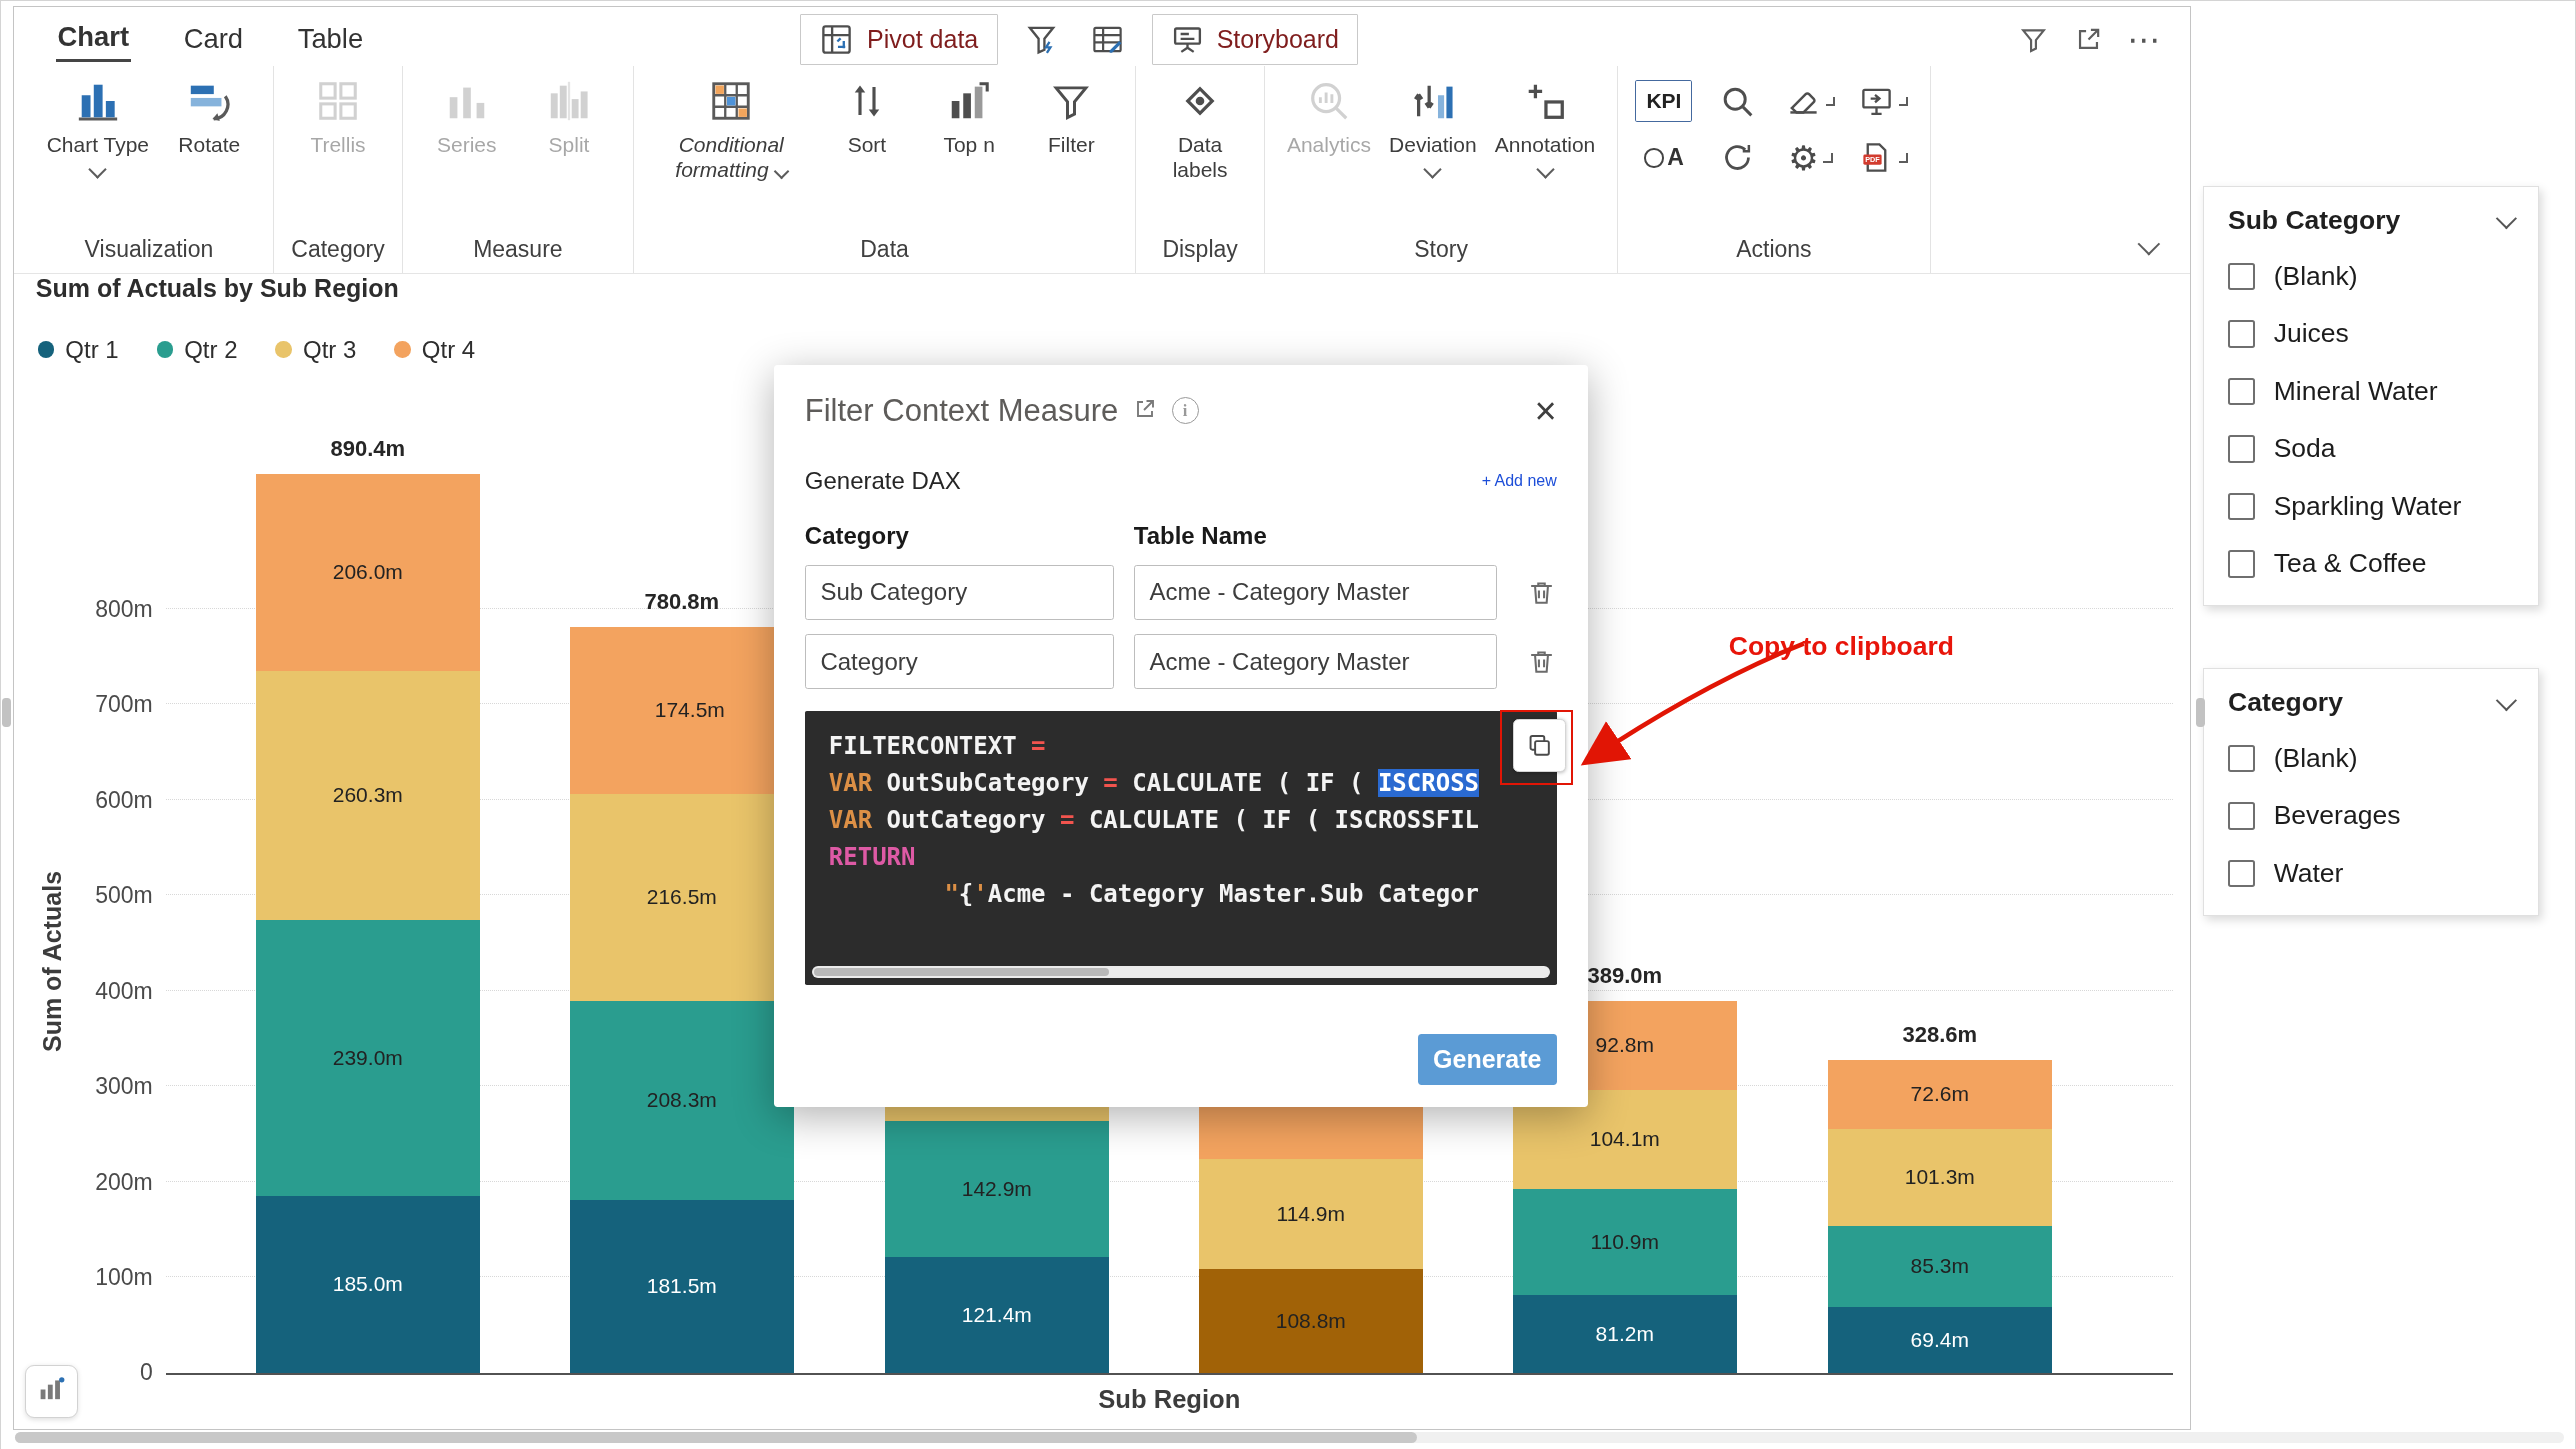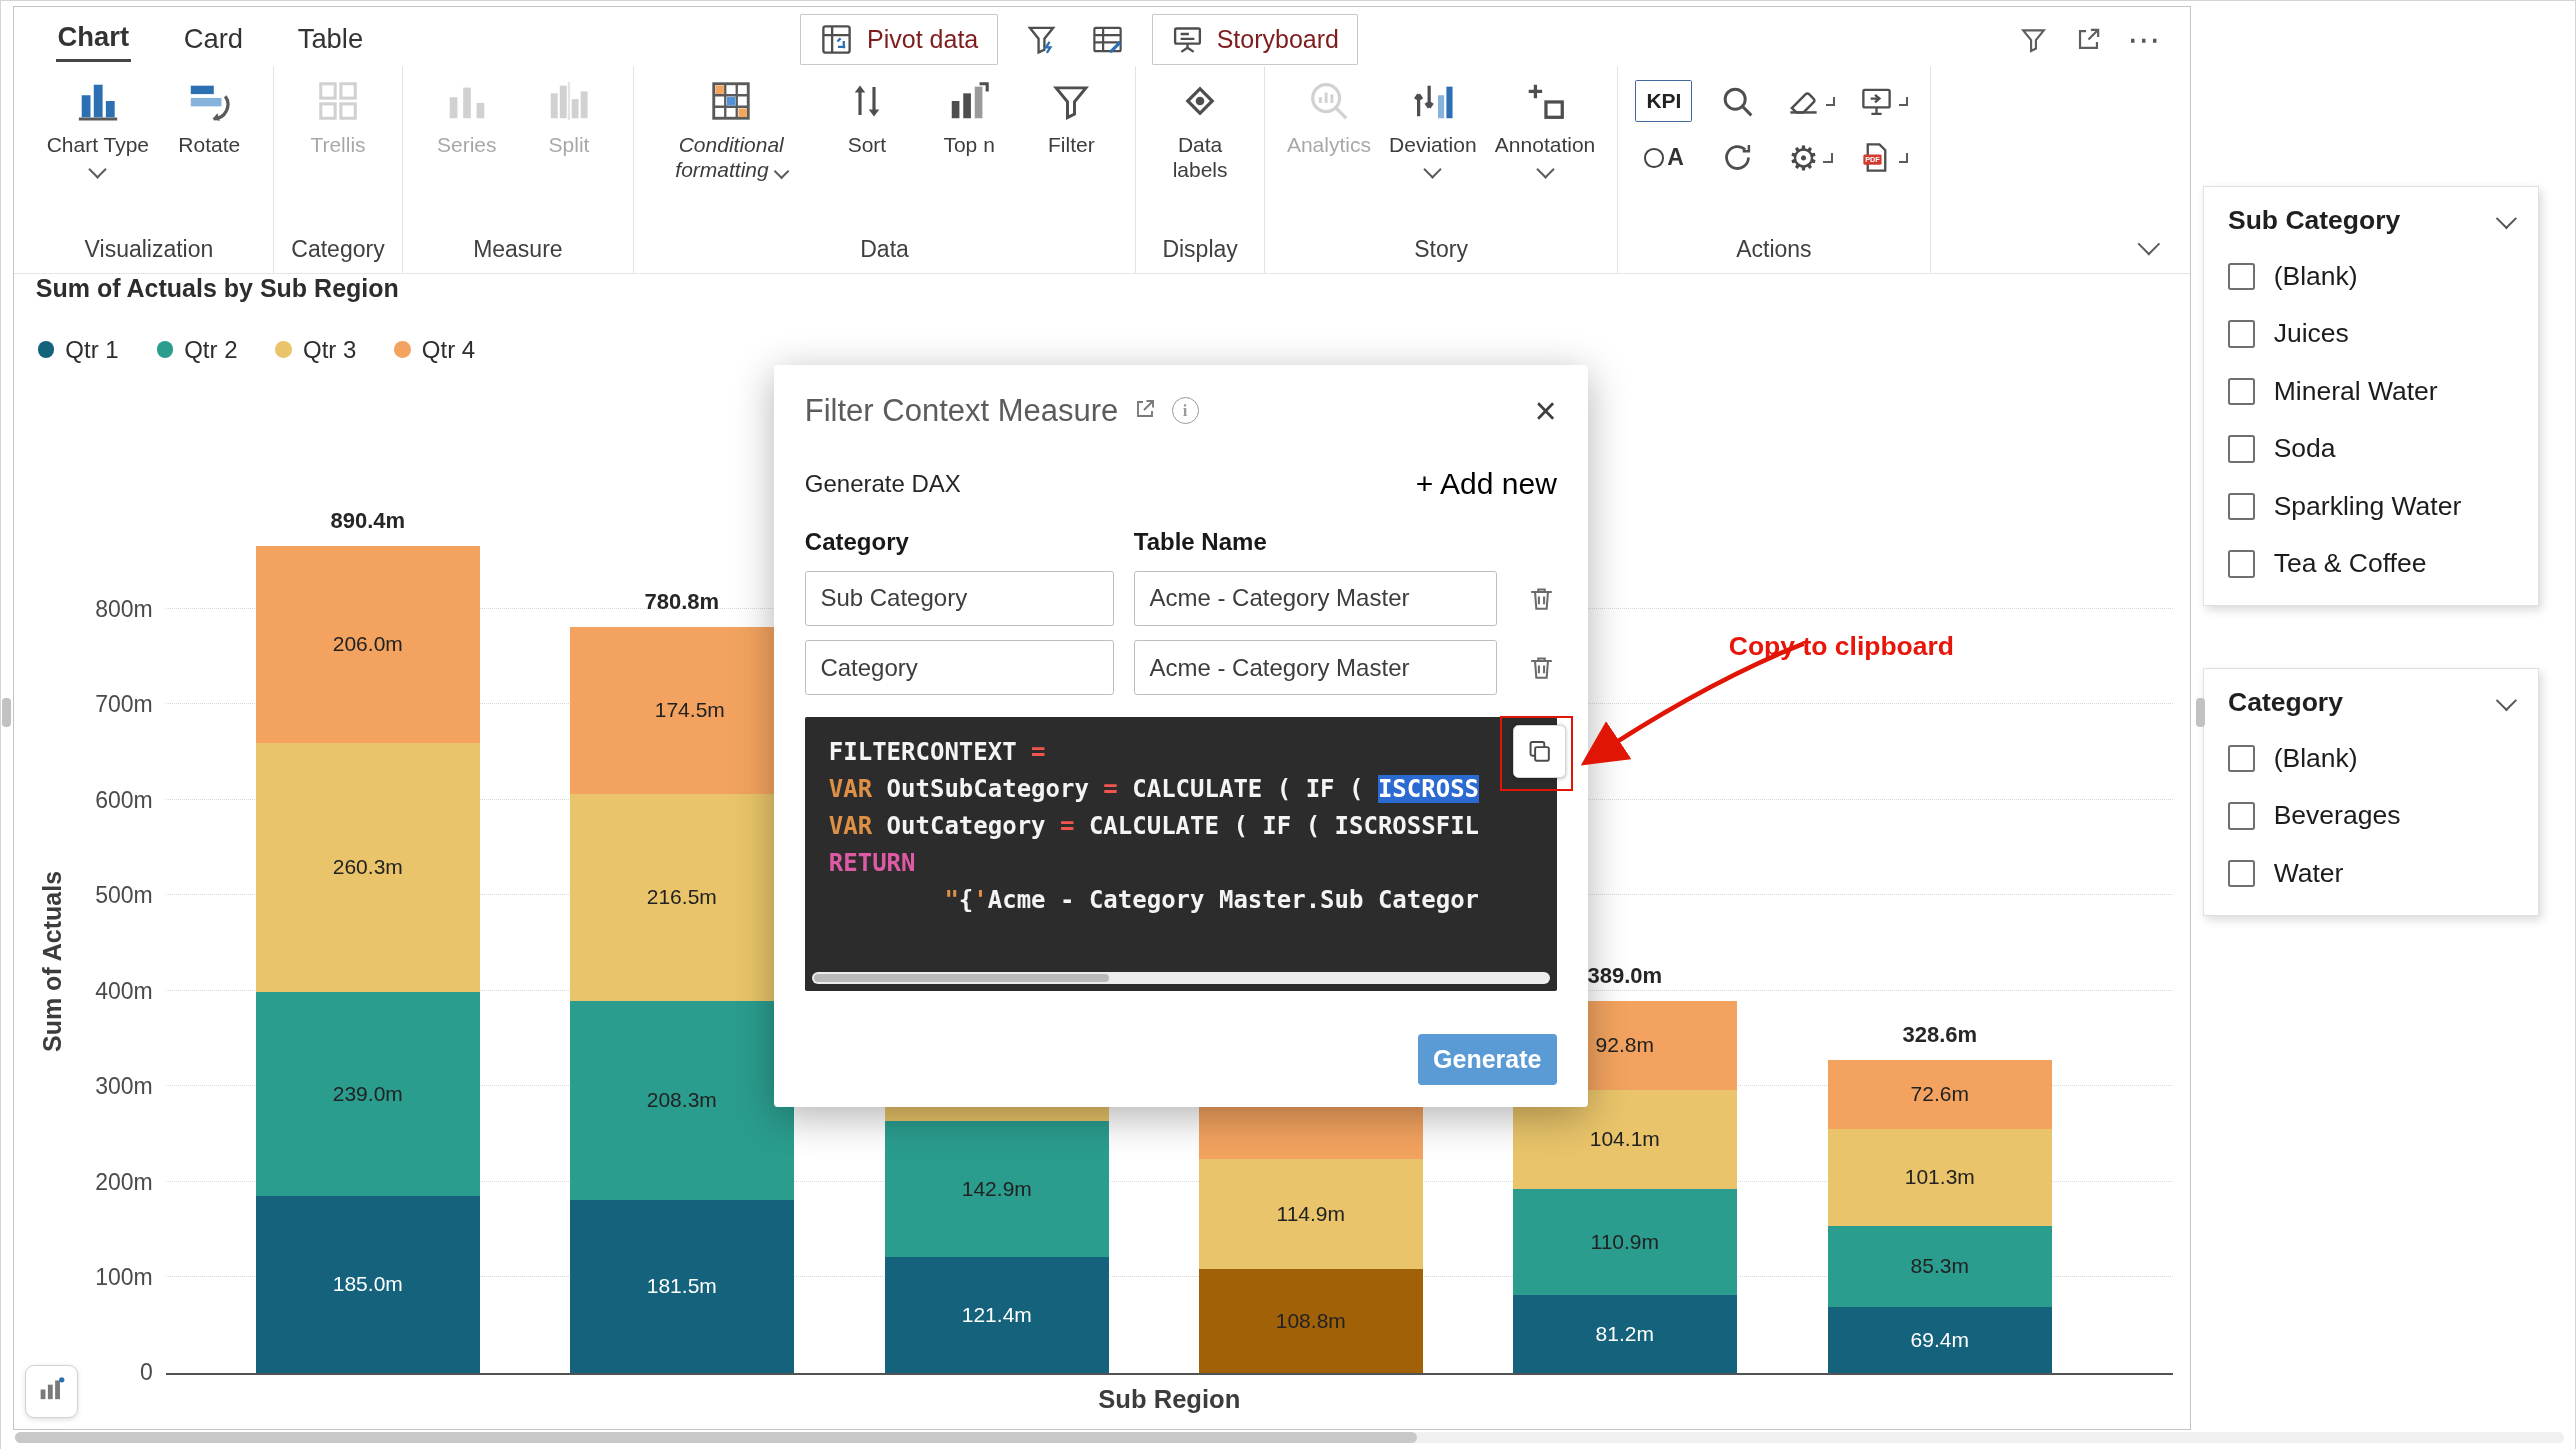--- a/index.html
+++ b/index.html
@@ -60,21 +60,21 @@
   .xtitle{position:absolute;left:152px;top:1378px;width:2007px;text-align:center;font-size:25.6px;font-weight:600;color:#3c3c3c;}
 
   
   .dialog{position:absolute;left:760px;top:358px;width:814px;height:742px;background:#fff;border-radius:3.7px;box-shadow:0 9.1px 40px rgba(0,0,0,.3);padding:27.4px 31px;box-sizing:border-box;z-index:40;}
   .dlg-head{display:flex;align-items:center;gap:14.6px;}
   .dlg-title{font-size:31px;color:#5e5c5a;}
   .dlg-close{margin-left:auto;font-size:38px;color:#3f3f3f;line-height:1;font-weight:300;}
   .info{width:25px;height:25px;border:1.8px solid #999;border-radius:50%;color:#999;font-size:16.5px;font-weight:700;display:flex;align-items:center;justify-content:center;font-family:"Liberation Serif",serif;}
   .dlg-row2{display:flex;align-items:center;margin-top:37px;}
   .gendax{font-size:24px;color:#262626;}
-  .addnew{margin-left:auto;font-size:30px;color:#000000;text-align:center;}
+  .addnew{margin-left:auto;font-size:16px;color:#1d4ed8;text-align:center;}
   .dlg-cols{display:flex;margin-top:27.4px;gap:20px;}
   .colh{font-size:24px;font-weight:700;color:#191919;}
   .colh.c1{width:309px;}
   .colh.c2{width:378px;}
   .dlg-irow{display:flex;align-items:center;gap:20px;margin-top:14.6px;}
   .dinput{height:55px;border:1.5px solid #bdbdbd;border-radius:2.7px;font-size:24px;color:#3d3d3d;padding:0 14.6px;box-sizing:border-box;background:#fff;font-family:inherit;}
   .dinput.c1{width:309px;}
   .dinput.c2{width:378px;}
   .trash{margin-left:9.1px;display:flex;}
   .codewrap{position:relative;margin-top:22px;height:274px;background:#2c2c2c;border-radius:1.8px;}
@@ -455,21 +455,21 @@
       <div class="gridline" style="bottom: 287px;"></div>
       <div class="gridline" style="bottom: 382px;"></div>
       <div class="gridline" style="bottom: 478px;"></div>
       <div class="gridline" style="bottom: 573px;"></div>
       <div class="gridline" style="bottom: 669px;"></div>
       <div class="gridline" style="bottom: 764px;"></div>
       <div class="bar" style="left: 90px;">
         <div class="seg" style="height: 177px; background: rgb(21, 98, 124);">
           <span class="slabel inv">185.0m</span>
         </div>
-        <div class="seg" style="height: 204px; background: rgb(42, 157, 143);">
+        <div class="seg" style="height: 276px; background: rgb(42, 157, 143);">
           <span class="slabel">239.0m</span>
         </div>
         <div class="seg" style="height: 249px; background: rgb(233, 196, 106);">
           <span class="slabel">260.3m</span>
         </div>
         <div class="seg" style="height: 197px; background: rgb(243, 163, 95);">
           <span class="slabel">206.0m</span>
         </div>
         <div class="btotal">890.4m</div>
       </div>

